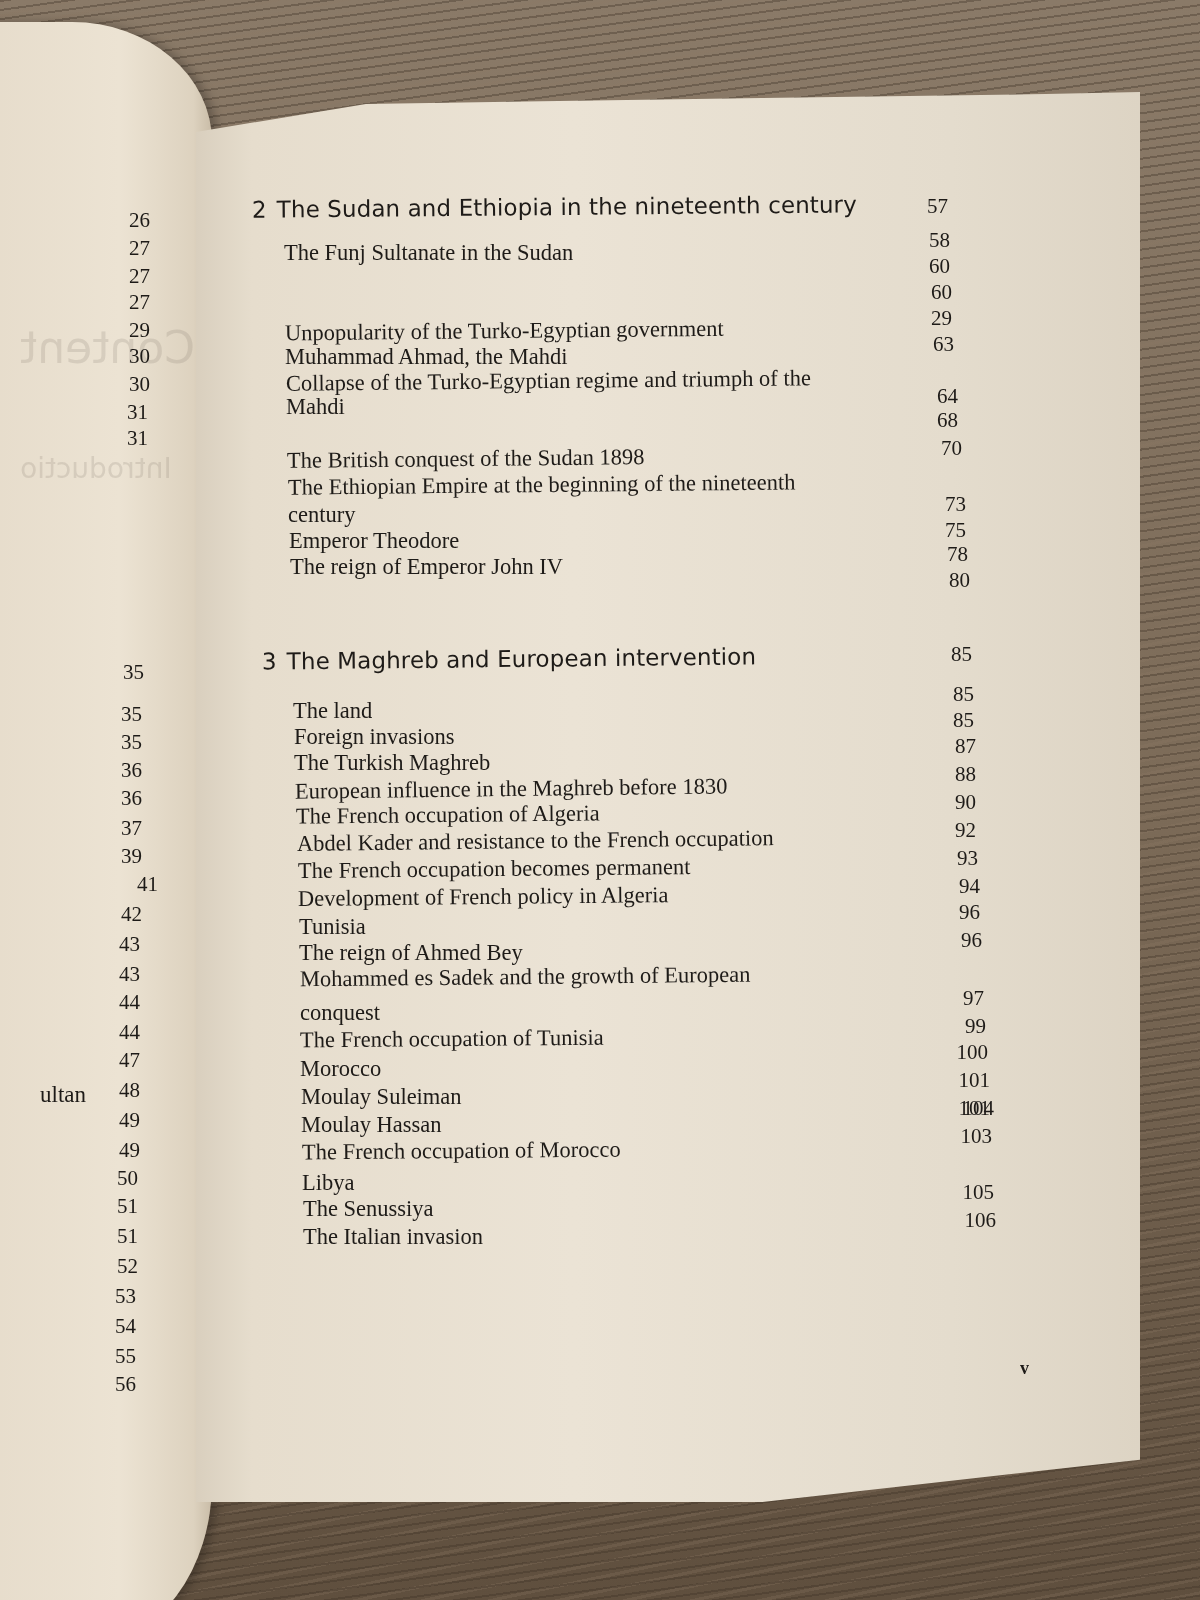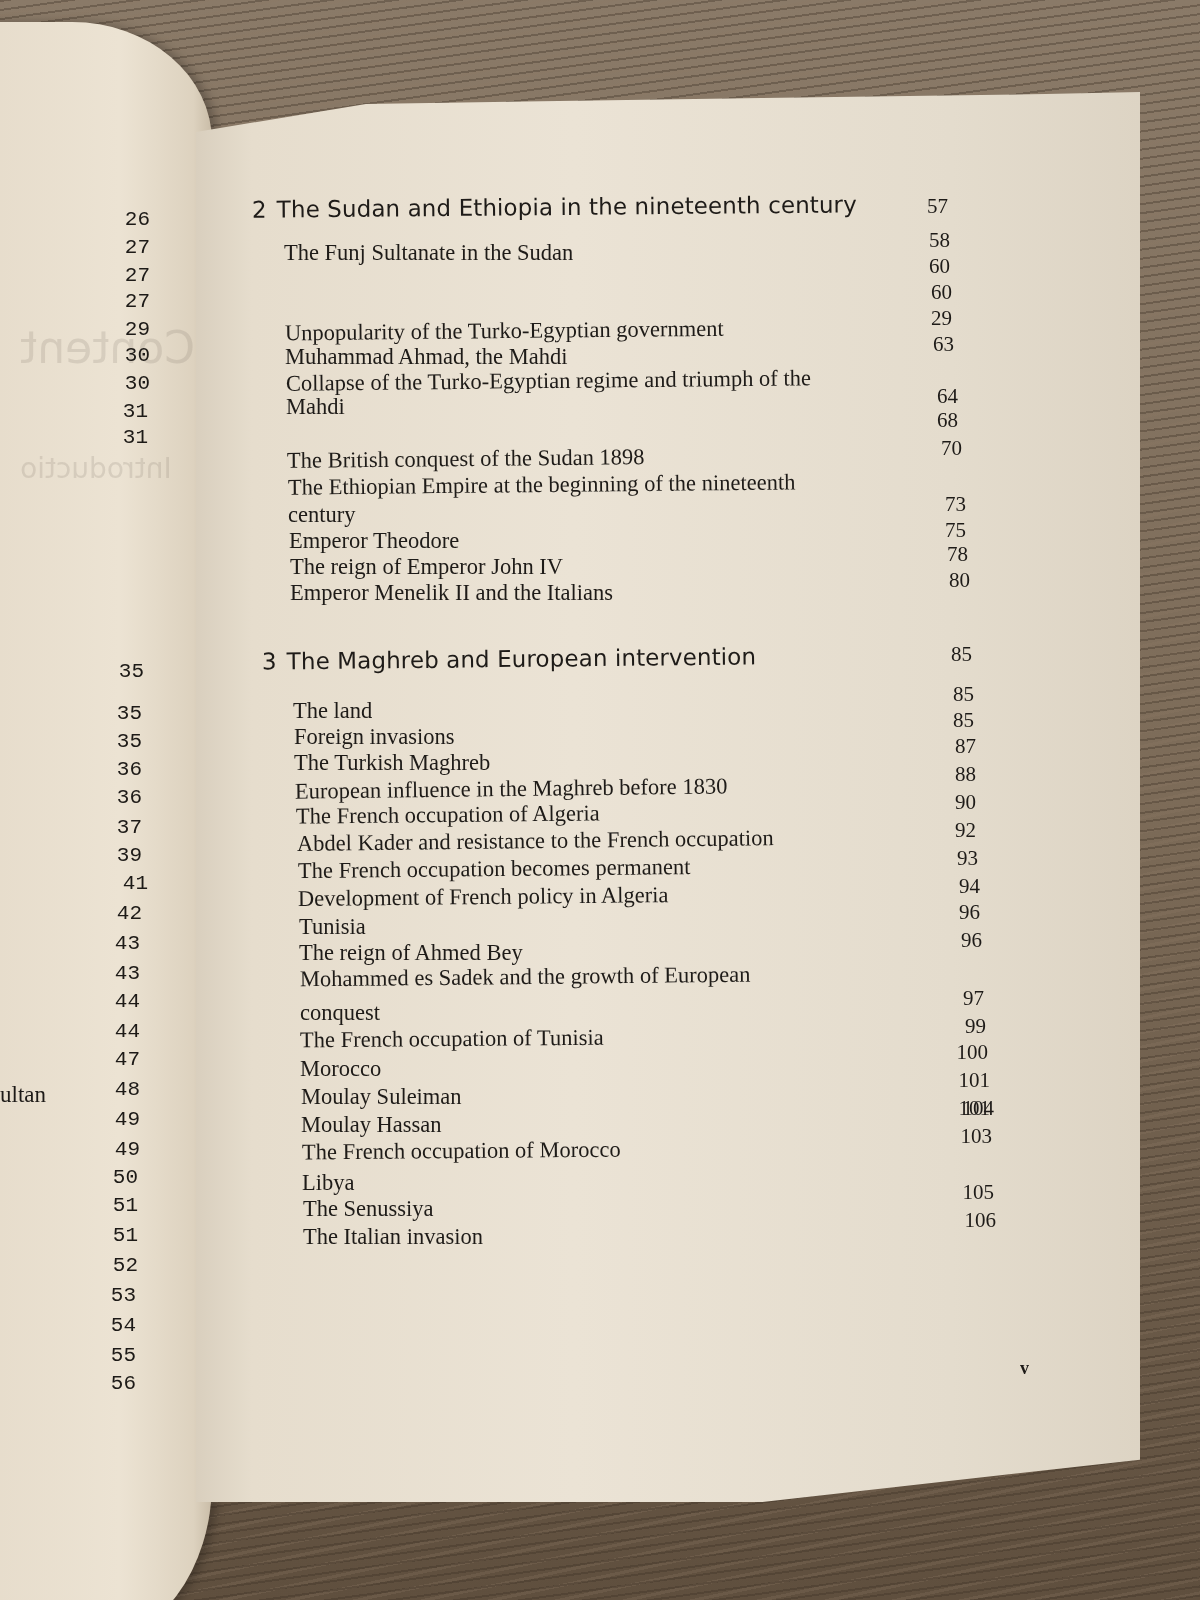--- a/index.html
+++ b/index.html
@@ -21,25 +21,25 @@
     overflow:hidden;
   }
   .ghost {
     position:absolute; color: rgba(120,110,100,0.18); font-family:"DejaVu Sans", sans-serif;
     transform: scaleX(-1); white-space:nowrap;
   }
   .left-nums {
     position:absolute; left:0; top:0; width:100%; height:100%;
   }
   .lnum {
-    position:absolute; font-family:Liberation Mono, monospace; font-size:21px; color:#1d1a17;
+    position:absolute; font-family:Liberation Serif, serif; font-size:21px; color:#1d1a17;
     width:60px; text-align:right;
   }
   .left-fragment {
-    position:absolute; left:20px; top:1060px; font-family:"Liberation Serif", serif; font-size:23px; color:#1d1a17;
+    position:absolute; left:20px; top:1060px; font-family:"Liberation Serif", serif; font-size:23px; color:#1d1a17;padding-left:40px;
   }
   
   .right-page {
     position:absolute; left:196px; top:92px; width:944px; height:1410px;
     background: linear-gradient(90deg, #d9cfbe 0%, #e6ddcd 6%, #ebe3d5 40%, #e4dccd 80%, #ddd4c4 100%);
     clip-path: polygon(0 40px, 18% 12px, 60% 6px, 90% 2px, 100% 0, 100% 97%, 60% 100%, 20% 100%, 0 100%);
     box-shadow: 0 4px 12px rgba(0,0,0,0.3);
   }
   .toc { position:absolute; left:0; top:0; width:100%; height:100%; }
   .chapter-title {
@@ -74,21 +74,21 @@
     <span class="lnum" style="left:110px;top:350px">30</span>
     <span class="lnum" style="left:108px;top:378px">31</span>
     <span class="lnum" style="left:108px;top:404px">31</span>
     <span class="lnum" style="left:104px;top:638px">35</span>
     <span class="lnum" style="left:102px;top:680px">35</span>
     <span class="lnum" style="left:102px;top:708px">35</span>
     <span class="lnum" style="left:102px;top:736px">36</span>
     <span class="lnum" style="left:102px;top:764px">36</span>
     <span class="lnum" style="left:102px;top:794px">37</span>
     <span class="lnum" style="left:102px;top:822px">39</span>
-    <span class="lnum" style="left:108px;top:850px">41</span>
+    <span class="lnum" style="left:118px;top:850px">41</span>
     <span class="lnum" style="left:102px;top:880px">42</span>
     <span class="lnum" style="left:100px;top:910px">43</span>
     <span class="lnum" style="left:100px;top:940px">43</span>
     <span class="lnum" style="left:100px;top:968px">44</span>
     <span class="lnum" style="left:100px;top:998px">44</span>
     <span class="lnum" style="left:100px;top:1026px">47</span>
     <span class="lnum" style="left:100px;top:1056px">48</span>
     <span class="lnum" style="left:100px;top:1086px">49</span>
     <span class="lnum" style="left:100px;top:1116px">49</span>
     <span class="lnum" style="left:98px;top:1144px">50</span>
@@ -114,21 +114,20 @@
     <span class="entry" style="left:88px;top:148px">The Funj Sultanate in the Sudan</span>
     <span class="entry" style="left:89px;top:226px;transform:rotate(-0.6deg);">Unpopularity of the Turko-Egyptian government</span>
     <span class="entry" style="left:89px;top:252px">Muhammad Ahmad, the Mahdi</span>
     <span class="entry" style="left:90px;top:276px;transform:rotate(-0.6deg);">Collapse of the Turko-Egyptian regime and triumph of the</span>
     <span class="entry" style="left:90px;top:302px">Mahdi</span>
     <span class="entry" style="left:91px;top:354px;transform:rotate(-0.6deg);">The British conquest of the Sudan 1898</span>
     <span class="entry" style="left:92px;top:380px;transform:rotate(-0.6deg);">The Ethiopian Empire at the beginning of the nineteenth</span>
     <span class="entry" style="left:92px;top:410px">century</span>
     <span class="entry" style="left:93px;top:436px">Emperor Theodore</span>
     <span class="entry" style="left:94px;top:462px">The reign of Emperor John IV</span>
-    <span class="entry" style="left:94px;top:488px">Emperor Menelik II and the Italians</span>
 
     <span class="pg" style="left:694px;top:136px">58</span>
     <span class="pg" style="left:694px;top:162px">60</span>
     <span class="pg" style="left:696px;top:188px">60</span>
     <span class="pg" style="left:696px;top:214px">29</span>
     <span class="pg" style="left:698px;top:240px">63</span>
     <span class="pg" style="left:702px;top:292px">64</span>
     <span class="pg" style="left:702px;top:316px">68</span>
     <span class="pg" style="left:706px;top:344px">70</span>
     <span class="pg" style="left:710px;top:400px">73</span>

